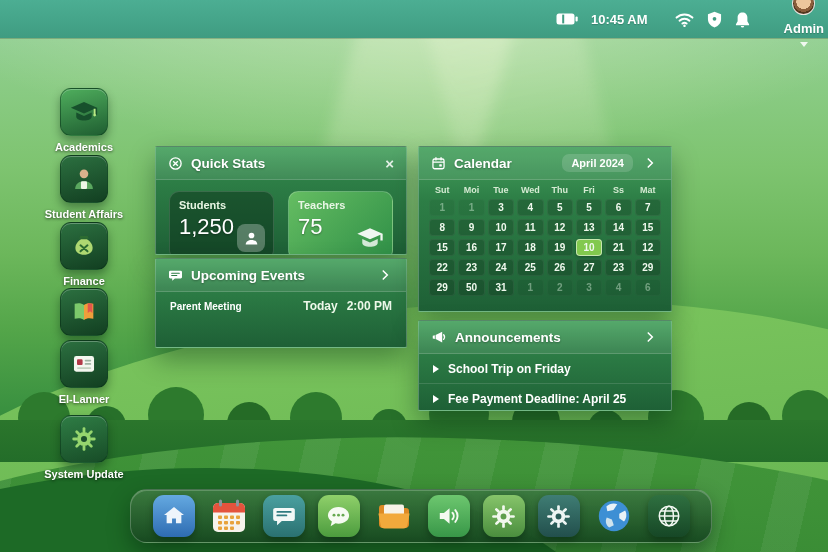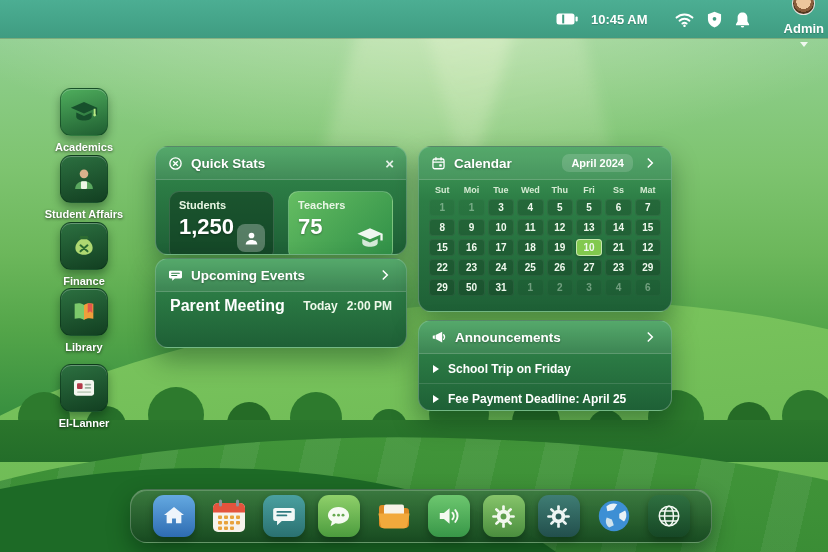--- a/index.html
+++ b/index.html
@@ -50,46 +50,46 @@
   .tile{width:46px;height:46px;border-radius:11px;display:flex;align-items:center;justify-content:center;
     box-shadow:0 5px 10px rgba(0,30,10,.38), inset 0 1px 0 rgba(255,255,255,.28);
     border:1px solid rgba(0,40,15,.35);}
   .t-acad{background:linear-gradient(165deg,#4fae5d,#1f5e31);}
   .t-dark{background:linear-gradient(165deg,#2c7040,#123f21);}
   .t-gear{background:linear-gradient(165deg,#2f7d45,#174c27);}
   .di-label{margin-top:5px;font-size:11px;font-weight:700;text-align:center;line-height:1.1;
     text-shadow:0 1px 3px rgba(0,0,0,.65);}
 
   
-  .panel{position:absolute;z-index:30;border-radius:13px;overflow:hidden;
+  .panel{position:absolute;z-index:30;border-radius:2px;overflow:hidden;
     background:linear-gradient(180deg,#45a15d 0%,#2d7e46 32%,#1e6036 100%);
     border:1px solid rgba(255,255,255,.25);
     box-shadow:0 12px 26px rgba(0,40,15,.38);}
   .p-head{display:flex;align-items:center;gap:8px;height:32px;padding:0 12px;
     background:rgba(255,255,255,.09);border-bottom:1px solid rgba(255,255,255,.16);}
   .p-title{font-size:13.5px;font-weight:700;text-shadow:0 1px 2px rgba(0,0,0,.3);flex:0 0 auto;}
   .p-spacer{flex:1;}
   .chev-btn{display:flex;align-items:center;justify-content:center;width:18px;height:18px;cursor:pointer;background:none;border:none;padding:0;}
   .close-btn{background:none;border:none;color:rgba(255,255,255,.85);font-size:15px;font-weight:700;cursor:pointer;padding:0;line-height:1;}
 
   .quick-stats{left:155px;top:146px;width:250px;height:107px;}
   .qs-body{display:flex;gap:14px;padding:11px 13px;}
   .stat-card{flex:1;height:53px;border-radius:10px;padding:7px 9px;position:relative;}
   .card-students{background:rgba(8,42,23,.45);border:1px solid rgba(255,255,255,.14);}
   .card-teachers{background:linear-gradient(135deg,#65bd62,#2f8f47);border:1px solid rgba(255,255,255,.22);}
   .stat-label{font-size:11px;font-weight:600;color:#e8f6e4;}
-  .stat-value{font-size:22px;font-weight:700;margin-top:3px;text-shadow:0 1px 2px rgba(0,0,0,.35);}
+  .stat-value{font-size:22px;font-weight:400;margin-top:3px;text-shadow:0 1px 2px rgba(0,0,0,.35);}
   .stat-iconbox{position:absolute;right:8px;bottom:7px;width:28px;height:28px;border-radius:8px;
     background:rgba(255,255,255,.28);display:flex;align-items:center;justify-content:center;}
   .stat-cap{position:absolute;right:6px;bottom:5px;}
 
   .events{left:155px;top:258px;width:250px;height:88px;}
   .ev-row{display:flex;align-items:center;justify-content:space-between;padding:0 14px;height:28px;cursor:pointer;}
   .ev-row + .ev-row{border-top:1px solid rgba(255,255,255,.13);}
-  .ev-name{font-size:16px;font-weight:700;}
+  .ev-name{font-size:10px;font-weight:700;}
   .ev-when{display:flex;gap:9px;font-size:12px;font-weight:700;color:#edf8e9;}
 
   .calendar{left:418px;top:146px;width:252px;height:164px;}
   .month-pill{font-size:11px;font-weight:700;background:rgba(255,255,255,.15);border:none;color:#fff;
     padding:3px 9px;border-radius:7px;cursor:pointer;}
   .cal-dayrow{display:grid;grid-template-columns:repeat(8,1fr);gap:3px;padding:5px 10px 2px;}
   .cal-dh{font-size:9px;font-weight:700;color:rgba(232,246,226,.9);text-align:center;}
   .cal-grid{display:grid;grid-template-columns:repeat(8,1fr);gap:3px;padding:2px 10px 8px;}
   .cal-cell{height:17px;border:none;border-radius:4px;background:rgba(0,0,0,.17);
     box-shadow:inset 0 0 0 1px rgba(255,255,255,.06);
@@ -217,33 +217,52 @@
     <div class="tile t-dark">
       <svg width="28" height="28" viewBox="0 0 24 24">
           <path fill="#7cc96b" d="M12 6C10 4.3 6.8 4.2 4 5v12.8c2.8-.8 6-.7 8 1z"></path>
           <path fill="#ef9f3b" d="M12 6c2-1.7 5.2-1.8 8-1v12.8c-2.8-.8-6-.7-8 1z"></path>
           <path fill="#e2574c" d="M15.2 4.6v8.2l2-1.5 2 1.5V4.9a17 17 0 0 0-4-.3z"></path>
         </svg>
     </div>
     <div class="di-label">Library</div>
   </div>
 
-  <div class="di" style="top:364px">
+  <div class="di" style="top:340px">
     <div class="tile t-dark">
       <svg width="28" height="28" viewBox="0 0 24 24">
           <rect x="3.4" y="5.2" width="17.2" height="13.4" rx="2" fill="#f4f7ef"></rect>
           <rect x="6" y="8" width="4.8" height="4.8" rx="0.9" fill="#b23a48"></rect>
           <rect x="12.6" y="8.3" width="5.6" height="1.6" rx="0.8" fill="#9fb3a2"></rect>
           <rect x="12.6" y="11.1" width="5.6" height="1.6" rx="0.8" fill="#9fb3a2"></rect>
           <rect x="6" y="14.7" width="12.2" height="1.6" rx="0.8" fill="#c3d2c0"></rect>
         </svg>
     </div>
     <div class="di-label">El-Lanner</div>
   </div>
 
+  <div class="di" style="top:415px">
+    <div class="tile t-gear">
+      <svg width="28" height="28" viewBox="0 0 24 24">
+          <g fill="#96d66e">
+            <circle cx="12" cy="12" r="6"></circle>
+            <rect x="10.8" y="2" width="2.4" height="4.6" rx="1.1"></rect>
+            <rect x="10.8" y="2" width="2.4" height="4.6" rx="1.1" transform="rotate(45 12 12)"></rect>
+            <rect x="10.8" y="2" width="2.4" height="4.6" rx="1.1" transform="rotate(90 12 12)"></rect>
+            <rect x="10.8" y="2" width="2.4" height="4.6" rx="1.1" transform="rotate(135 12 12)"></rect>
+            <rect x="10.8" y="2" width="2.4" height="4.6" rx="1.1" transform="rotate(180 12 12)"></rect>
+            <rect x="10.8" y="2" width="2.4" height="4.6" rx="1.1" transform="rotate(225 12 12)"></rect>
+            <rect x="10.8" y="2" width="2.4" height="4.6" rx="1.1" transform="rotate(270 12 12)"></rect>
+            <rect x="10.8" y="2" width="2.4" height="4.6" rx="1.1" transform="rotate(315 12 12)"></rect>
+          </g>
+          <circle cx="12" cy="12" r="2.6" fill="#1c512c"></circle>
+        </svg>
+    </div>
+    <div class="di-label">System Update</div>
+  </div>
 
   <section class="panel quick-stats">
     <div class="p-head">
       <span>
         <svg width="15" height="15" viewBox="0 0 20 20" fill="none" stroke="#fff" stroke-width="1.8">
             <circle cx="10" cy="10" r="7.5"></circle>
             <path d="M6.9 6.9l6.2 6.2M13.1 6.9l-6.2 6.2"></path>
           </svg>
       </span>
       <span class="p-title">Quick Stats</span>

